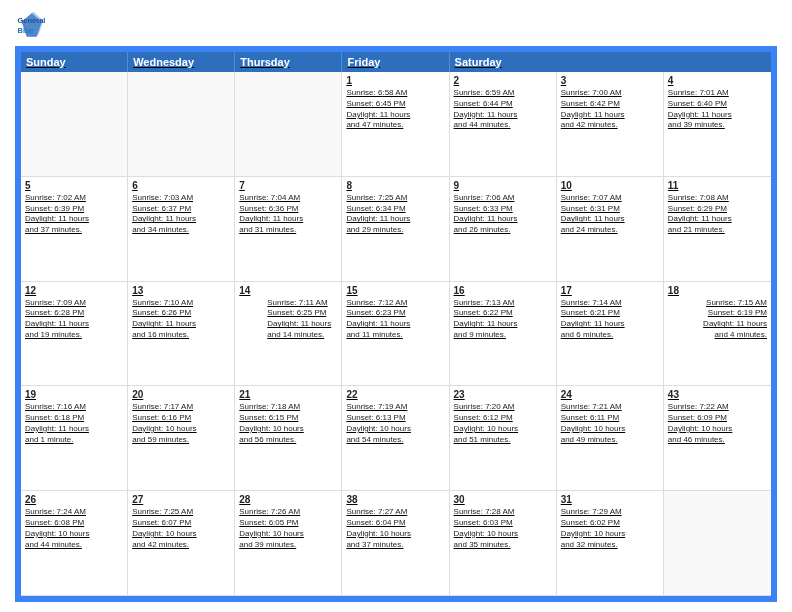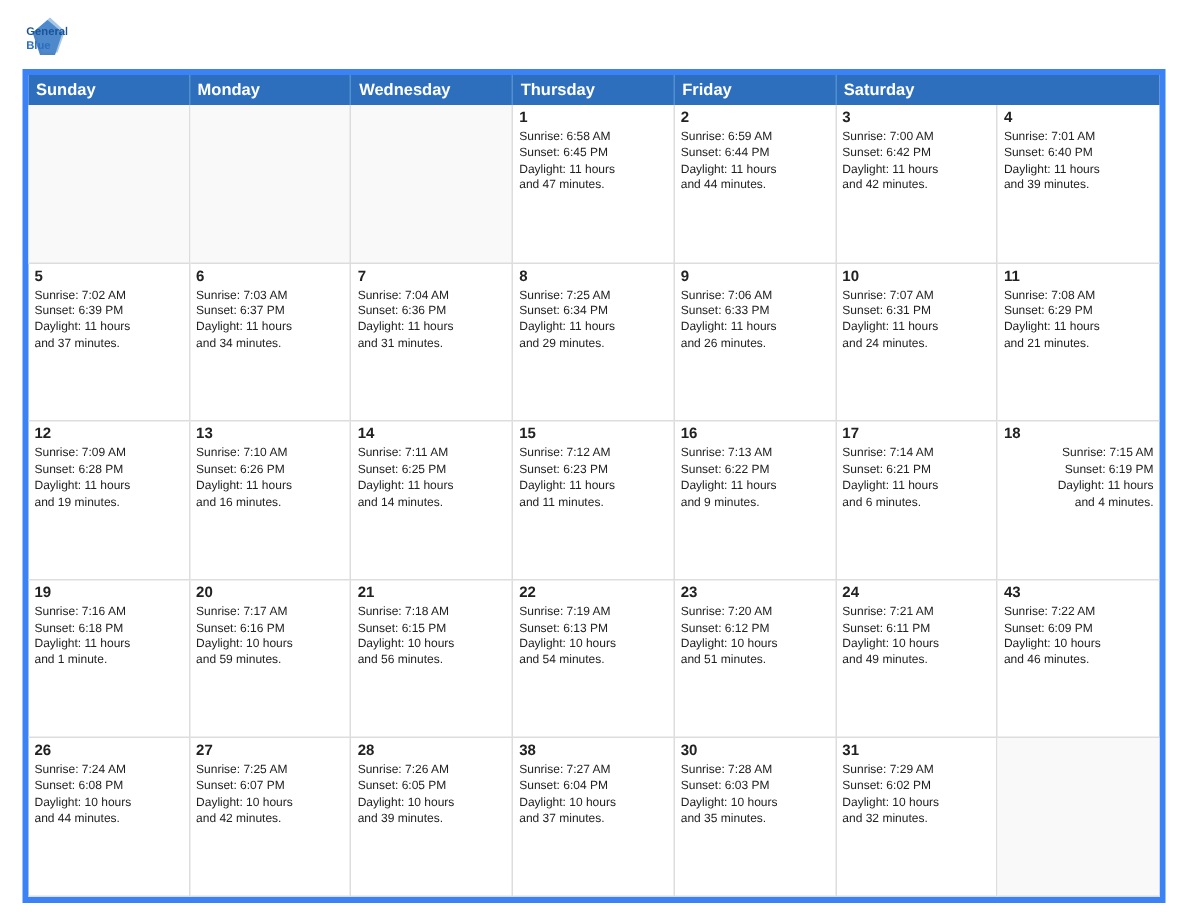--- a/index.html
+++ b/index.html
@@ -9,20 +9,21 @@
       width: 792px;
       height: 612px;
       overflow: hidden;
     }
     .page {
       width: 792px;
       height: 612px;
       padding: 10px 15px;
       display: flex;
       flex-direction: column;
+      text-decoration: underline;
     }
     .header {
       display: flex;
       align-items: flex-start;
       justify-content: space-between;
       margin-bottom: 6px;
     }
     .logo {
       display: flex;
       align-items: center;
@@ -44,21 +45,21 @@
     .month-title {
       font-size: 26px;
       font-weight: bold;
       color: #222;
     }
     .location-title {
       font-size: 13px;
       color: #444;
     }
     .calendar {
-      border: 4px solid #3b82f6;
+      border: 6px solid #3b82f6;
       flex: 1;
       display: flex;
       flex-direction: column;
     }
     .cal-header {
       display: grid;
       grid-template-columns: repeat(7, 1fr);
       background: #2e6fbd;
     }
     .cal-header-cell {
@@ -118,21 +119,20 @@
     </div>
     <div class="title-block">
       <div class="month-title"></div>
       <div class="location-title"></div>
     </div>
   </div>
 
   <div class="calendar">
     <div class="cal-header" id="cal-header-row">
         <div class="cal-header-cell">Sunday</div>
-        <div class="cal-header-cell">Monday</div>
         <div class="cal-header-cell">Wednesday</div>
         <div class="cal-header-cell">Thursday</div>
         <div class="cal-header-cell">Friday</div>
         <div class="cal-header-cell">Saturday</div>
       </div>
     <div class="cal-body" id="cal-body">
         <div class="cal-cell empty"></div>
         <div class="cal-cell empty"></div>
         <div class="cal-cell empty"></div>
         <div class="cal-cell">
@@ -221,21 +221,21 @@
         </div>
         <div class="cal-cell">
           <div class="day-num">13</div>
           <div class="cell-text" style="white-space: pre-line;">Sunrise: 7:10 AM
 Sunset: 6:26 PM
 Daylight: 11 hours
 and 16 minutes.</div>
         </div>
         <div class="cal-cell">
           <div class="day-num">14</div>
-          <div class="cell-text" style="white-space: pre-line;">Sunrise: 7:11 AM
+          <div class="cell-text" style="white-space: pre-line; margin-left: 28px;">Sunrise: 7:11 AM
 Sunset: 6:25 PM
 Daylight: 11 hours
 and 14 minutes.</div>
         </div>
         <div class="cal-cell">
           <div class="day-num">15</div>
           <div class="cell-text" style="white-space: pre-line;">Sunrise: 7:12 AM
 Sunset: 6:23 PM
 Daylight: 11 hours
 and 11 minutes.</div>

